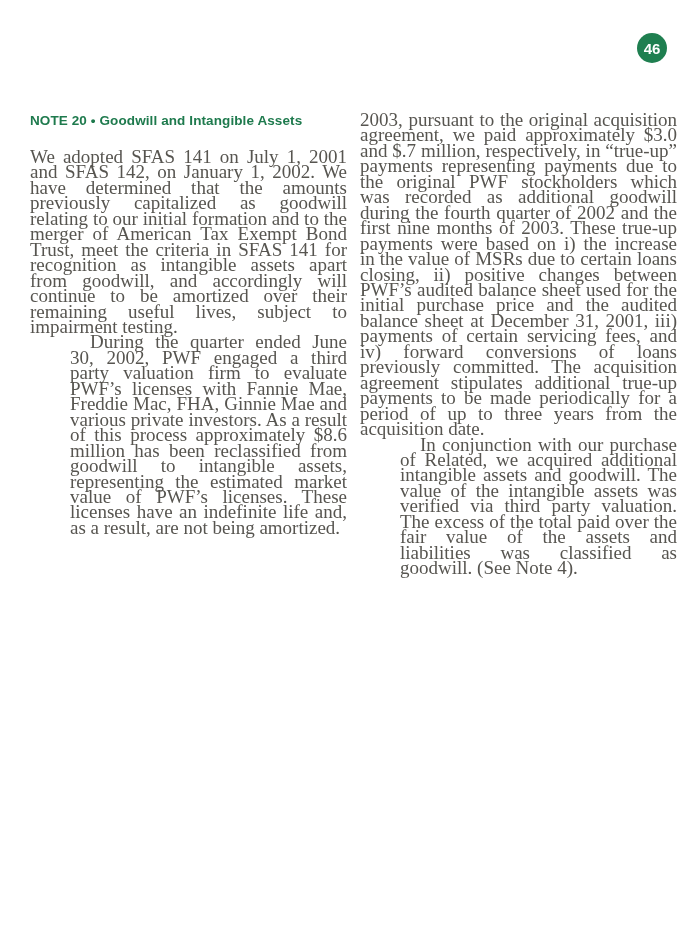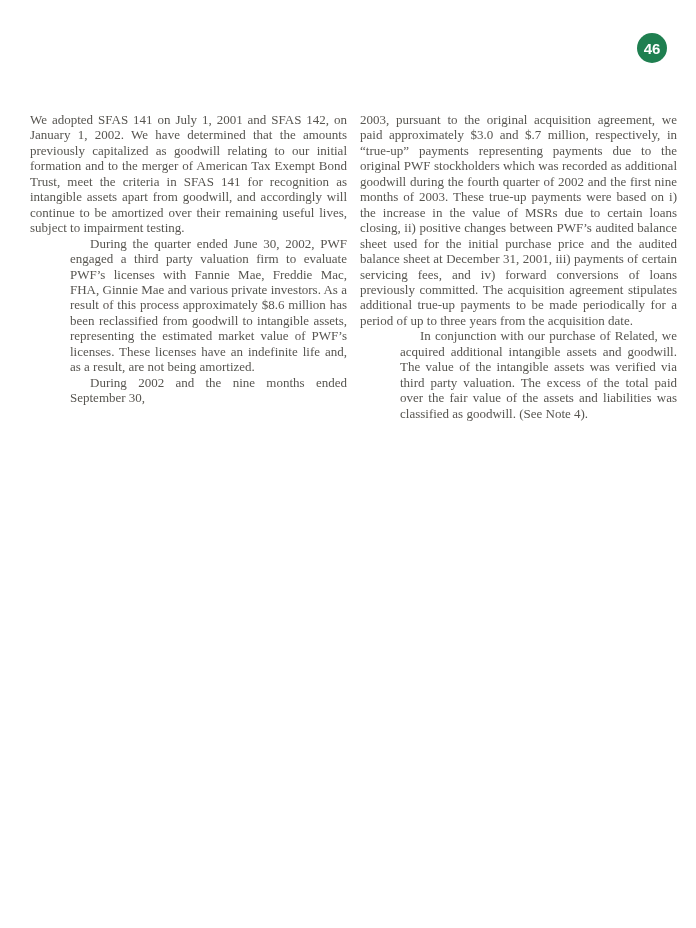--- a/index.html
+++ b/index.html
@@ -50,21 +50,21 @@
     font-size: 13.5px;
     font-weight: 700;
     color: var(--heading-green, #1e7a4d);
     letter-spacing: 0.1px;
     line-height: 17px;
     margin: 0 0 20px 0;
     white-space: nowrap;
   }
   .body-para {
     margin: 0;
-    font-size: 13px;
+    font-size: 19px;
     line-height: 15.45px;
     color: var(--body-text, #575550);
     text-align: justify;
   }
   .body-para.indent {
     text-indent: 20px;
     margin-left: 40px;
   }
 </style>
 </head>
@@ -72,23 +72,23 @@
 
 <div class="page">
 
   <div class="page-number-badge">
     <span>46</span>
   </div>
 
   <div class="content">
 
     <div class="column">
+      <h2 class="note-heading">NOTE 20 • Goodwill and Intangible Assets</h2>
       <p class="body-para">We adopted SFAS 141 on July 1, 2001 and SFAS 142, on January 1, 2002. We have determined that the amounts previously capitalized as goodwill relating to our initial formation and to the merger of American Tax Exempt Bond Trust, meet the criteria in SFAS 141 for recognition as intangible assets apart from goodwill, and accordingly will continue to be amortized over their remaining useful lives, subject to impairment testing.</p>
       <p class="body-para indent">During the quarter ended June 30, 2002, PWF engaged a third party valuation firm to evaluate PWF’s licenses with Fannie Mae, Freddie Mac, FHA, Ginnie Mae and various private investors. As a result of this process approximately $8.6 million has been reclassified from goodwill to intangible assets, representing the estimated market value of PWF’s licenses. These licenses have an indefinite life and, as a result, are not being amortized.</p>
-      <p class="body-para indent">During 2002 and the nine months ended September 30,</p>
     </div>
 
     <div class="column">
       <p class="body-para">2003, pursuant to the original acquisition agreement, we paid approximately $3.0 and $.7 million, respectively, in “true-up” payments representing payments due to the original PWF stockholders which was recorded as additional goodwill during the fourth quarter of 2002 and the first nine months of 2003. These true-up payments were based on i) the increase in the value of MSRs due to certain loans closing, ii) positive changes between PWF’s audited balance sheet used for the initial purchase price and the audited balance sheet at December 31, 2001, iii) payments of certain servicing fees, and iv) forward conversions of loans previously committed. The acquisition agreement stipulates additional true-up payments to be made periodically for a period of up to three years from the acquisition date.</p>
       <p class="body-para indent">In conjunction with our purchase of Related, we acquired additional intangible assets and goodwill. The value of the intangible assets was verified via third party valuation. The excess of the total paid over the fair value of the assets and liabilities was classified as goodwill. (See Note 4).</p>
     </div>
 
   </div>
 
 </div>

